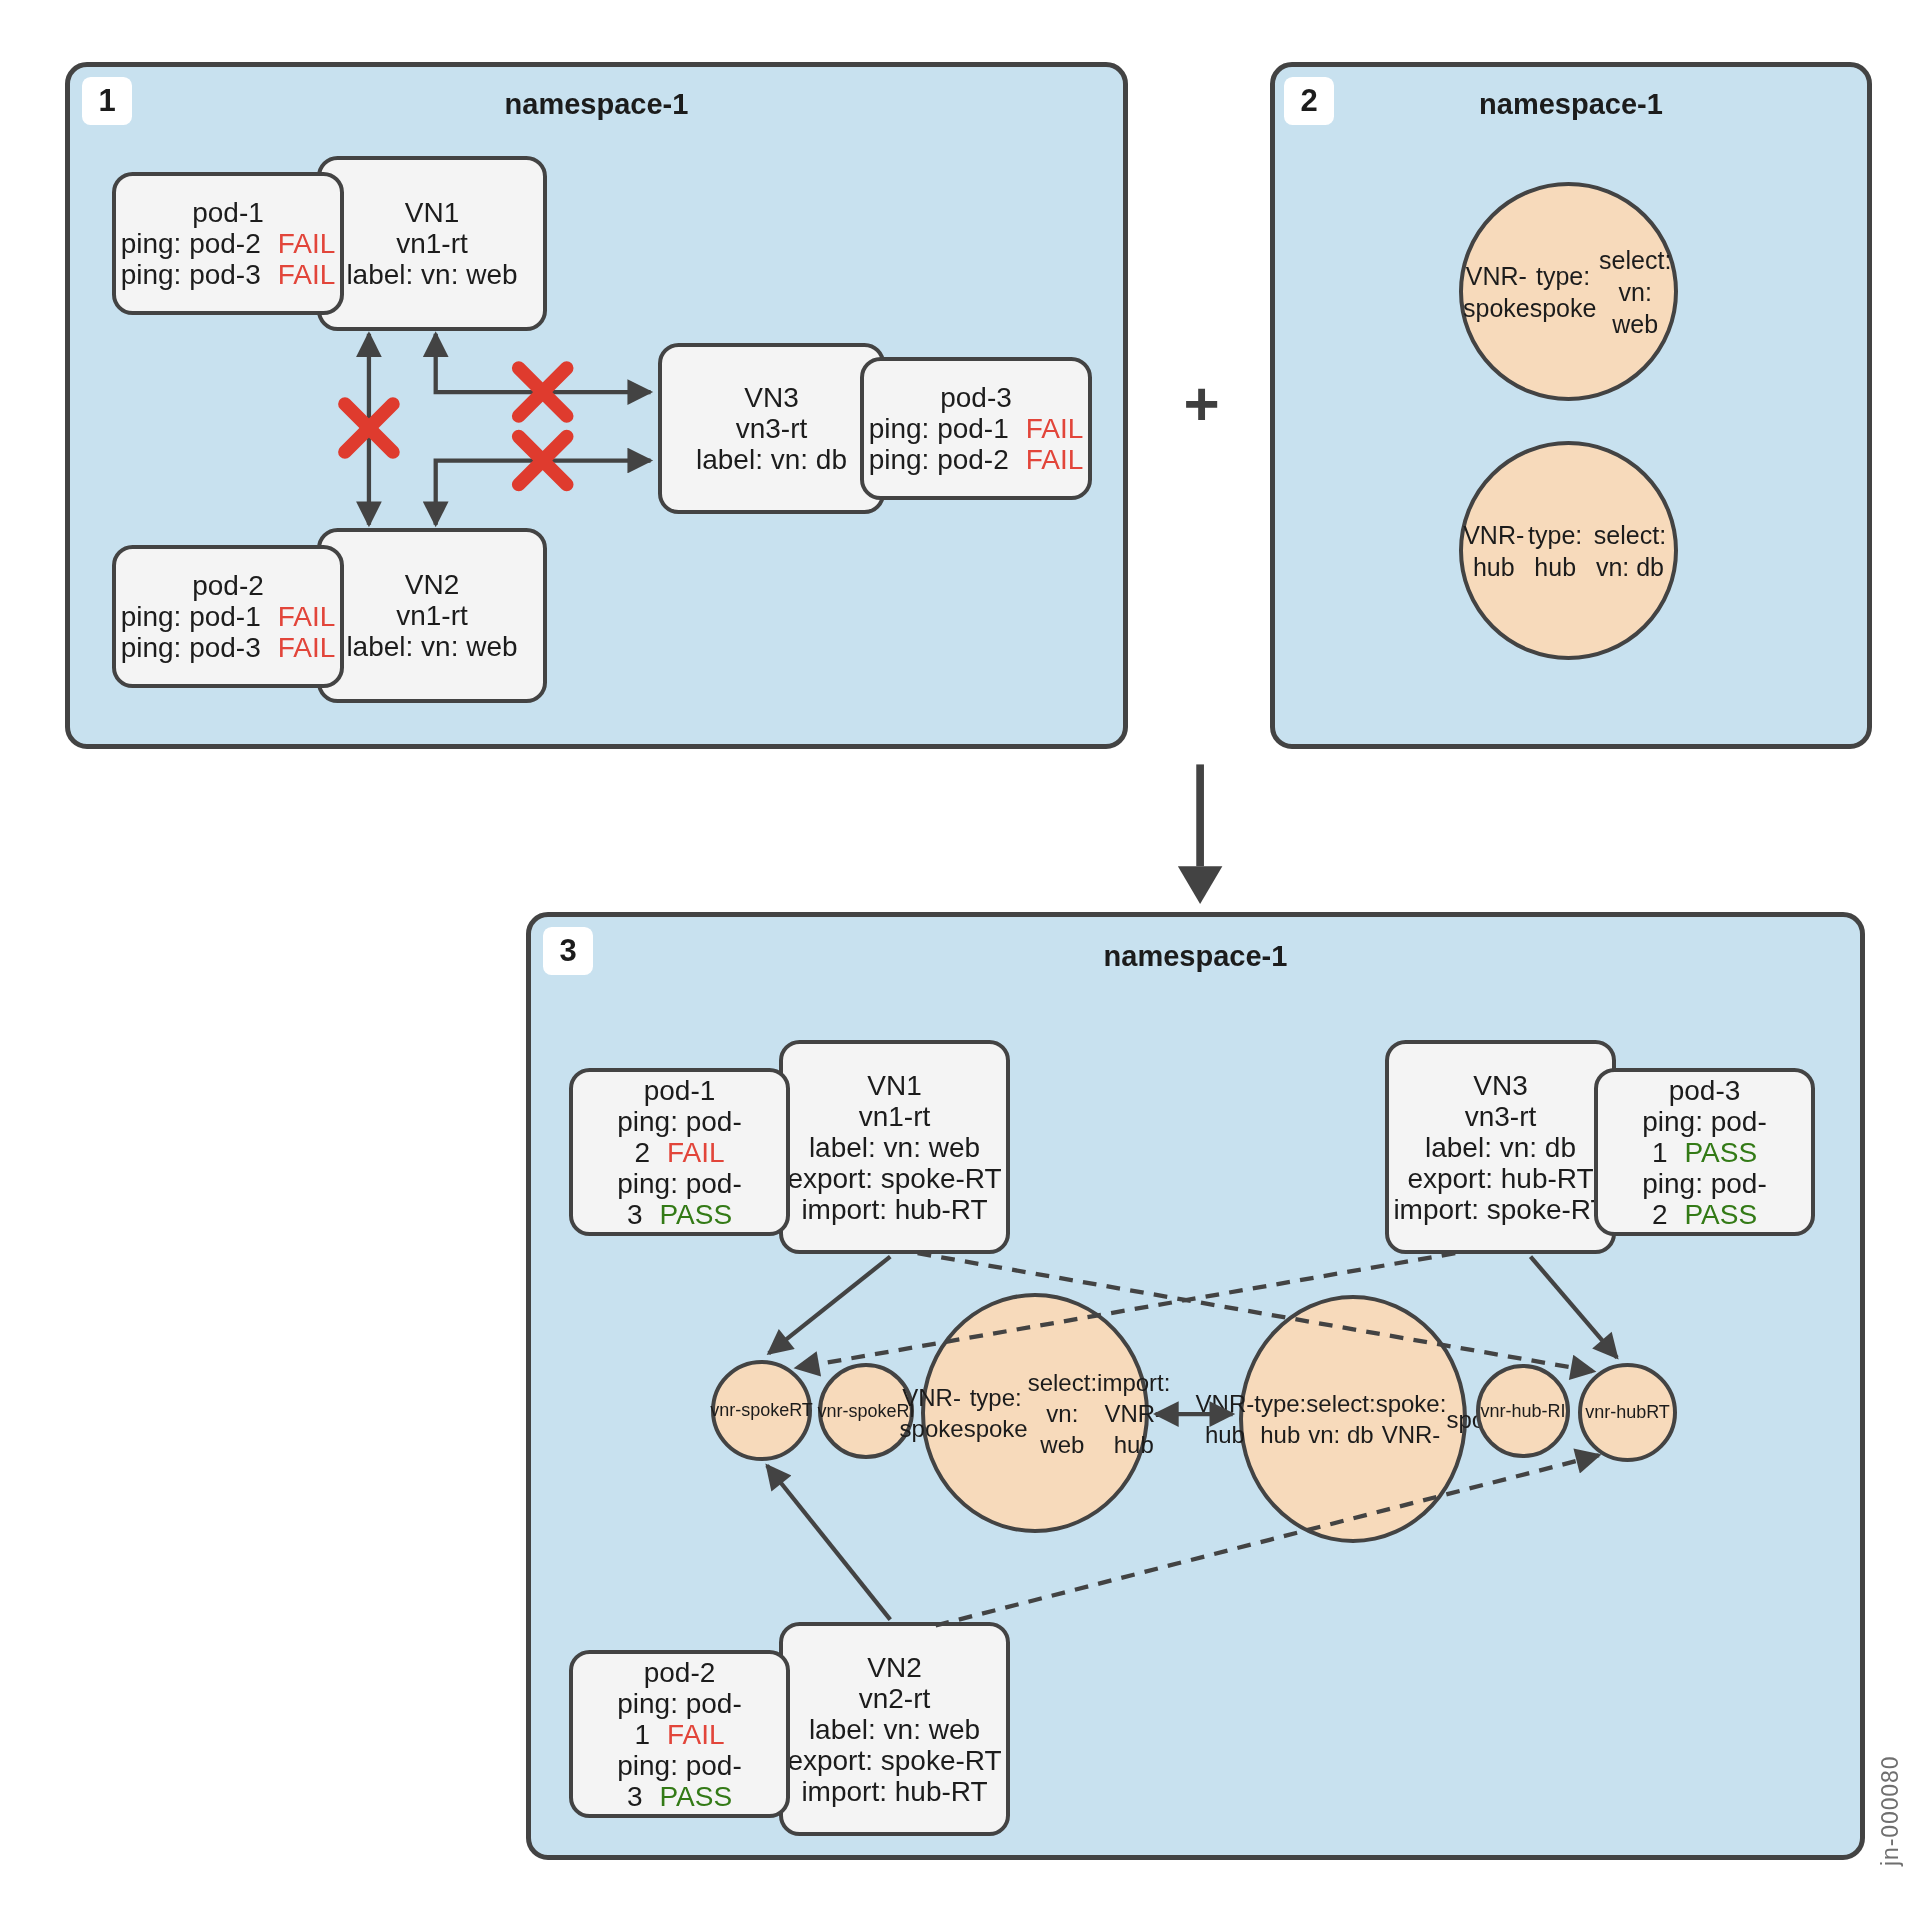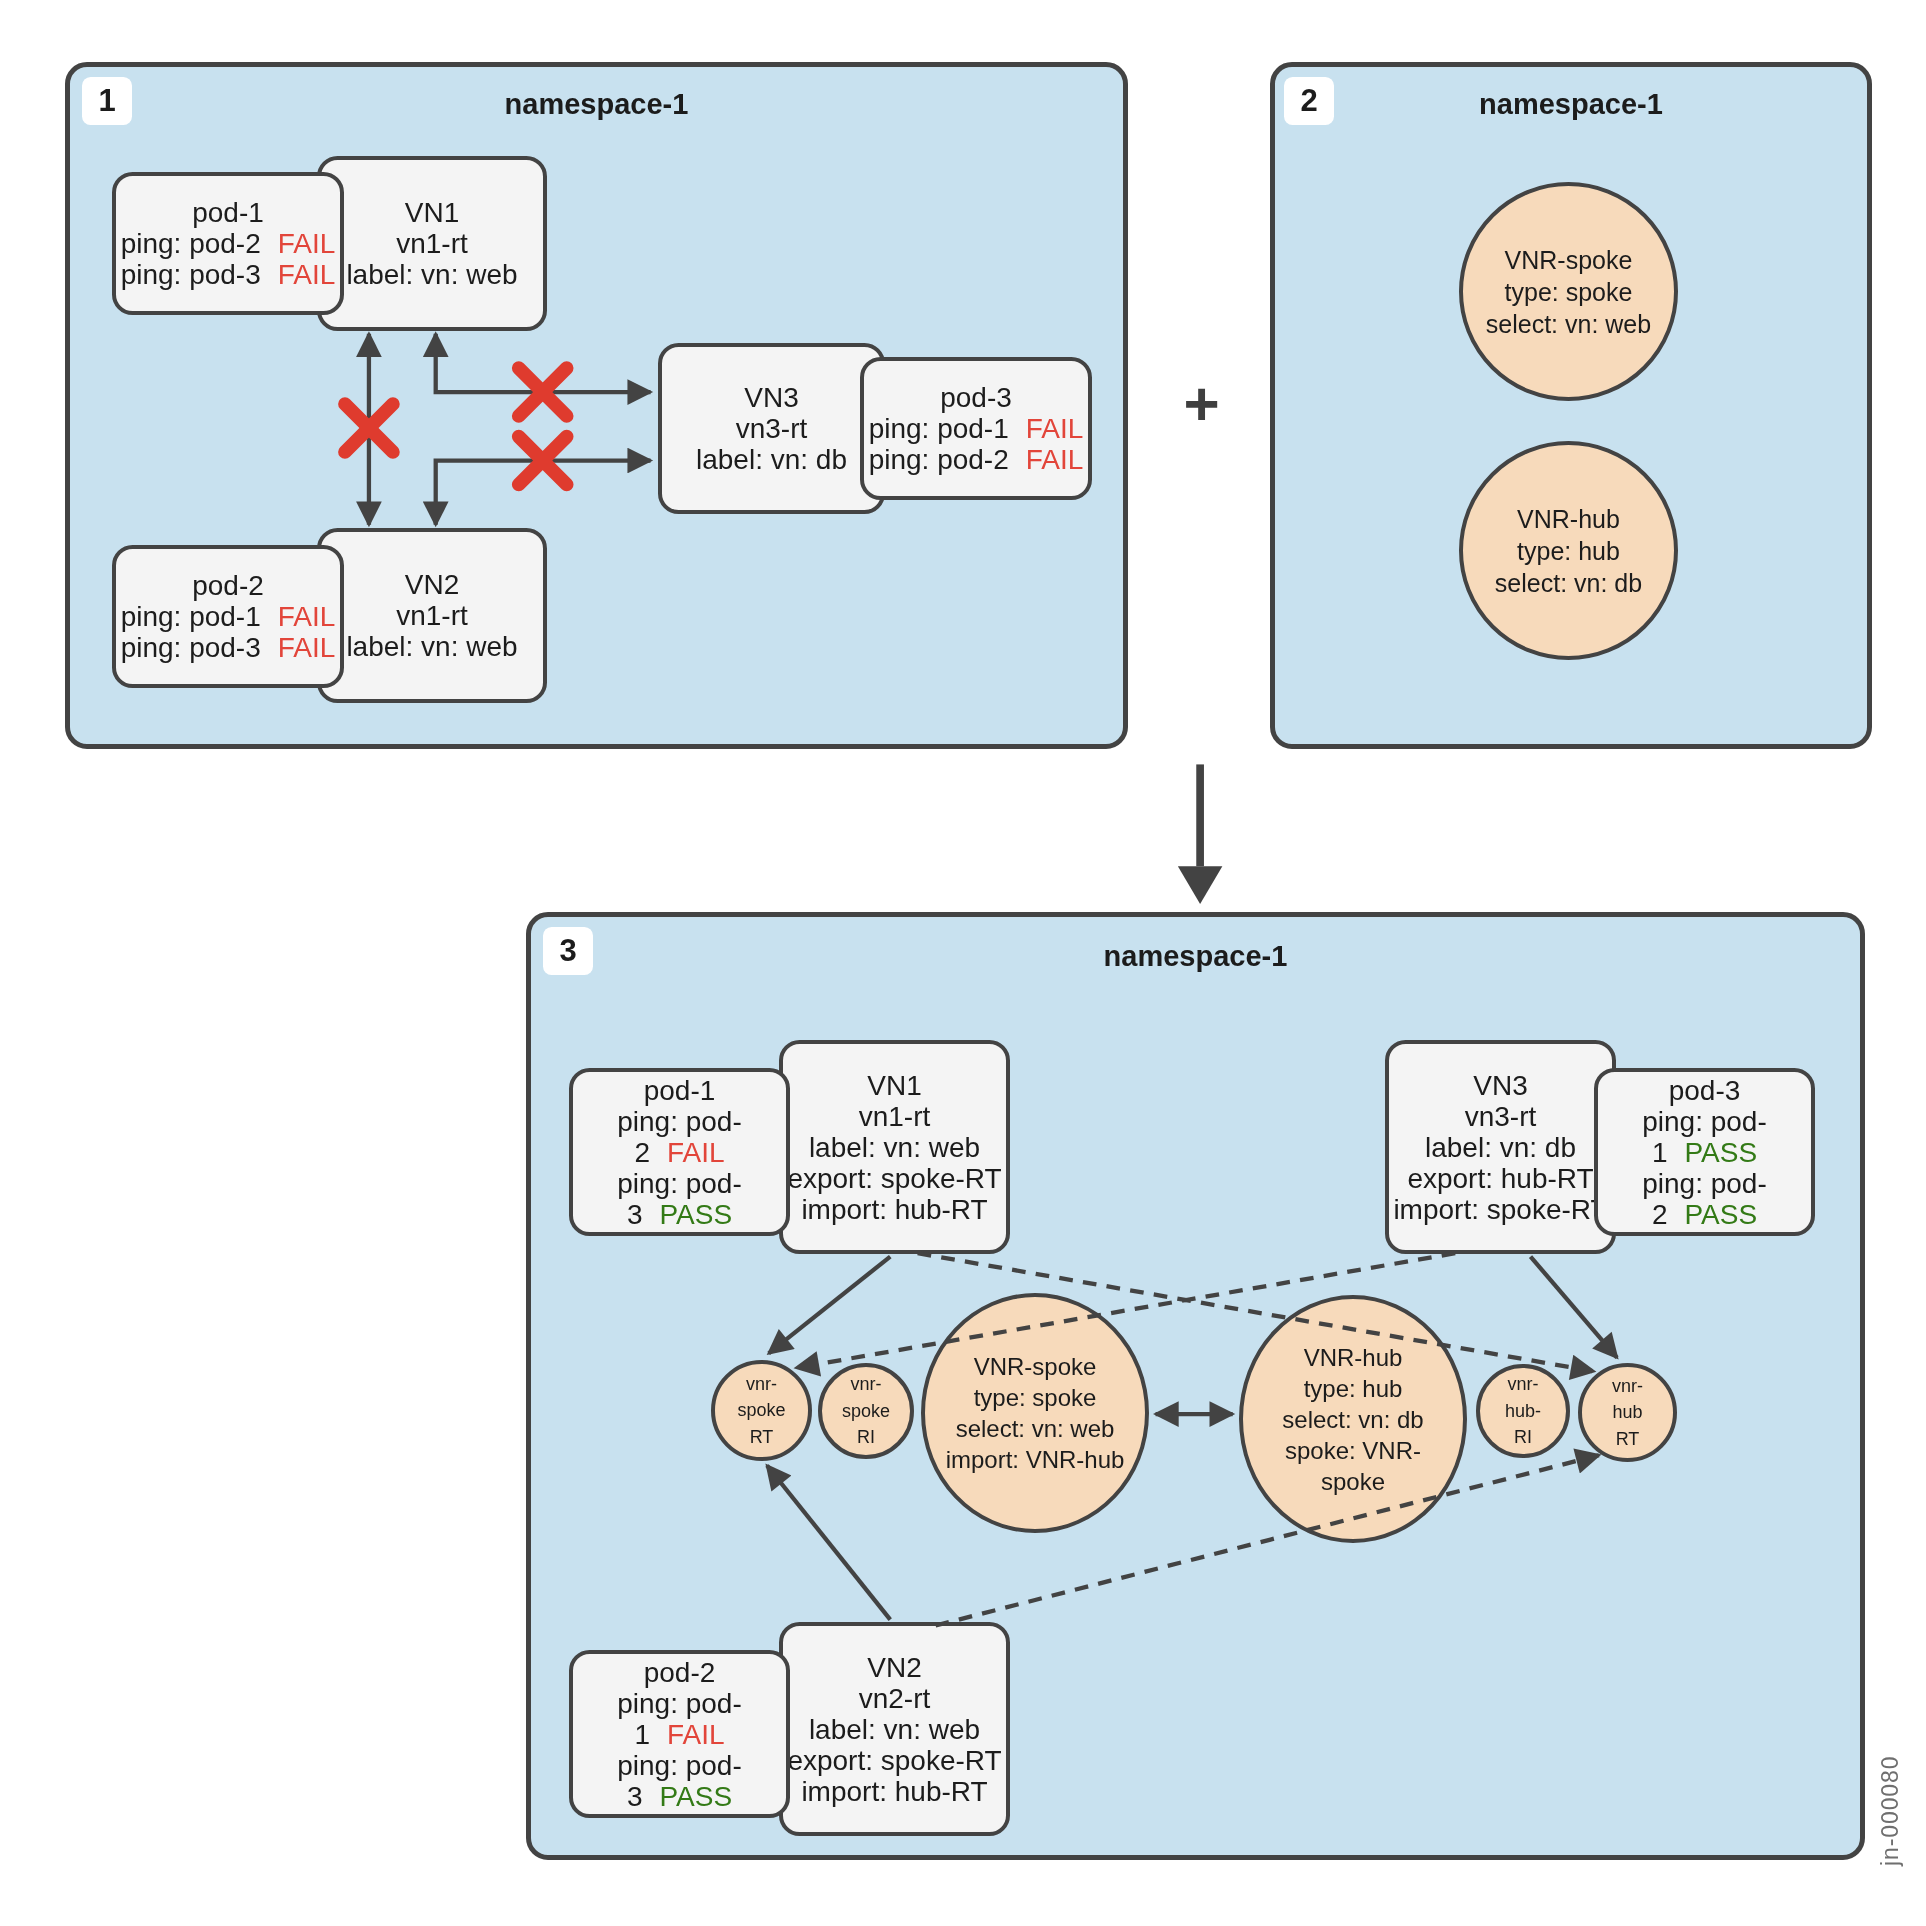--- a/index.html
+++ b/index.html
@@ -22,21 +22,21 @@
     position:absolute; background:var(--box-bg,#f4f4f4);
     border:4.3px solid var(--line,#434343); border-radius:20.5px;
     display:flex; flex-direction:column; align-items:center; justify-content:center;
     text-align:center; font-size:28px; line-height:31px; color:#1c1c1c;
   }
   .vn  { z-index:2;text-align:right; }
   .pod { z-index:3; }
   .circle {
     position:absolute; background:var(--circle-bg,#f7dabb);
     border:4.3px solid var(--line,#434343); border-radius:50%;
-    display:flex; flex-direction:column; align-items:center; justify-content:center;
+    display:flex; flex-direction:row; align-items:center; justify-content:center;
     text-align:center; color:#1c1c1c; z-index:2;
   }
   .circle.big   { font-size:24px; line-height:31px; }
   .circle.mid   { font-size:25px; line-height:32px; }
   .circle.small { font-size:18px; line-height:26.5px; }
   .st { margin-left:17px; }
   .st[data-status="FAIL"] { color:var(--fail-red,#e2453a); }
   .st[data-status="PASS"] { color:var(--pass-green,#337a16); }
   #wires { position:absolute; left:0; top:0; z-index:5; pointer-events:none; }
   .dash { stroke-dasharray:16 12; }

